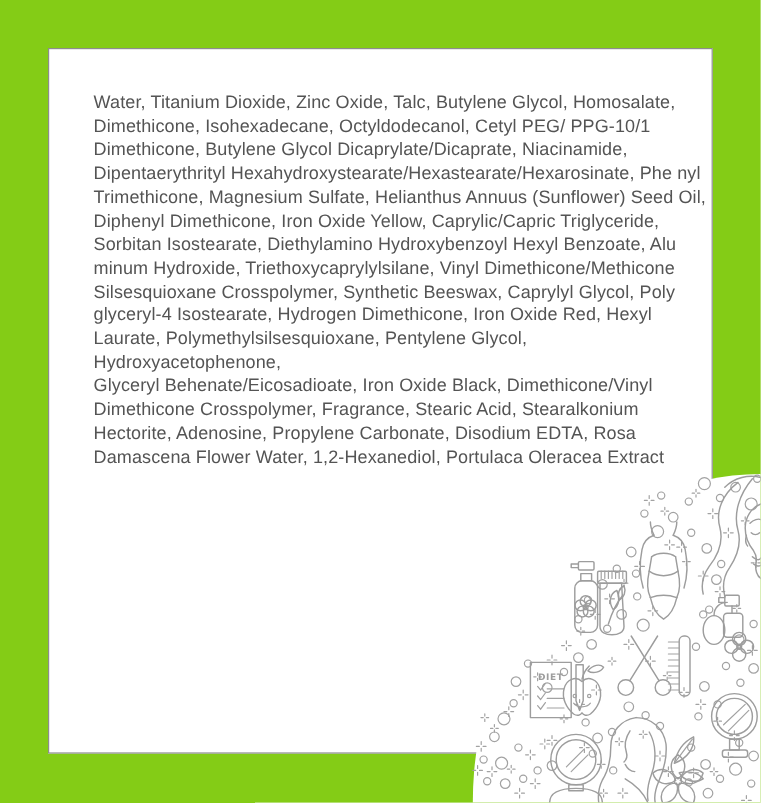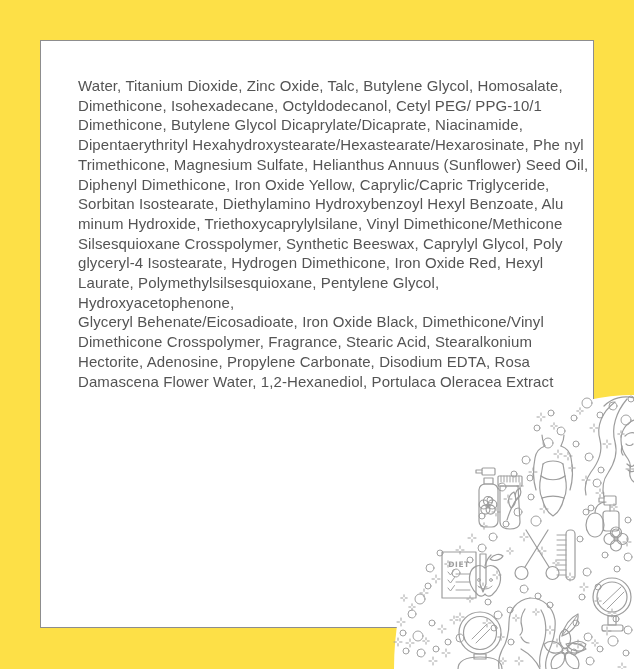--- a/index.html
+++ b/index.html
@@ -1,18 +1,18 @@
 <!DOCTYPE html>
 <html><head>
 <meta charset="utf-8">
 <style>
   html,body{margin:0;padding:0;background:#ffffff;}
   .canvas{
     position:relative;width:634px;height:669px;overflow:hidden;
-    background:#fde047;font-family:"Liberation Sans", sans-serif;
+    background:#84cc16;font-family:"Liberation Sans", sans-serif;
   }
   .frame{
     position:absolute;left:40px;top:40px;width:554px;height:588px;
     border:1px solid #8d8d8d;box-sizing:border-box;background:#ffffff;
   }
   .ingredients{
     position:absolute;left:78px;top:76px;width:514px;
     font-size:15px;line-height:19.7px;color:#545454;
     white-space:pre-line;letter-spacing:0.1px;
   }

